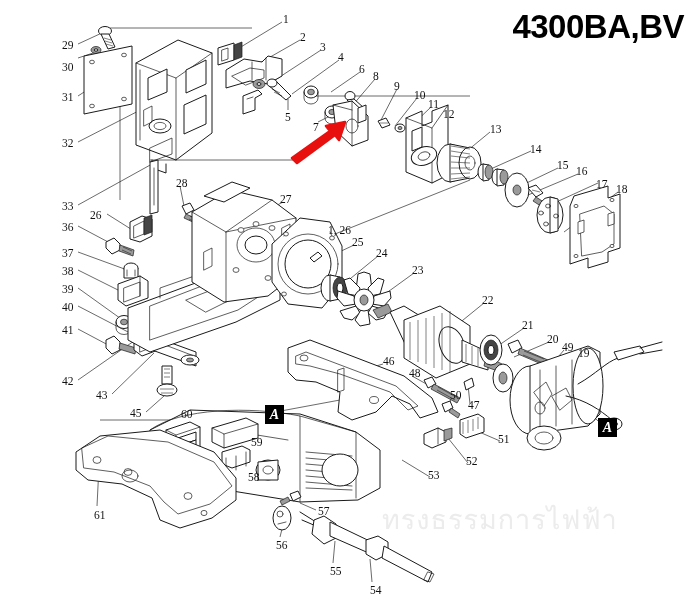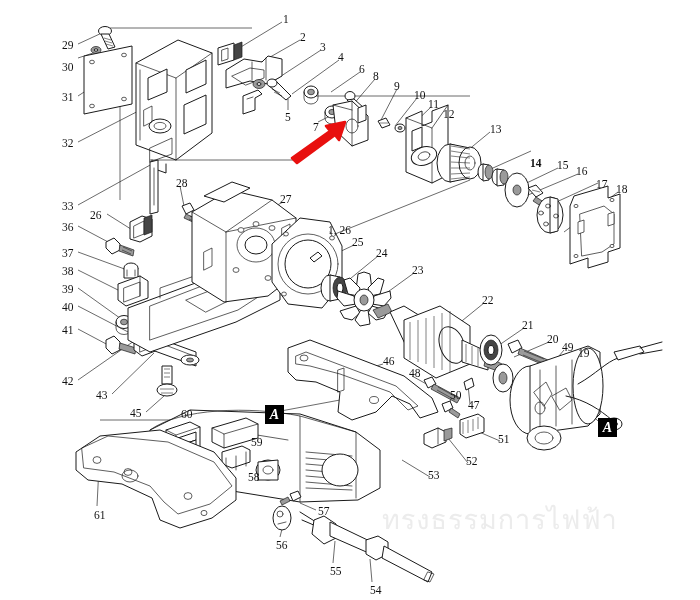--- a/index.html
+++ b/index.html
@@ -579,20 +579,21 @@
         <ellipse class="ot" cx="130" cy="476" rx="8" ry="6"></ellipse>
       </g>
     </g>
 
     <g>
       <path d="M292,158 L330,131 L326,126 L345,122 L339,140 L335,135 L297,163 Z" fill="#e8100f" stroke="#e8100f" stroke-width="2.6" stroke-linejoin="round"></path>
     </g>
 
   </svg>
 
+  <div id="title">4300BA,BV</div>
 
   <div id="wmark">ทรงธรรมการไฟฟ้า</div>
 
   <div id="markers">
       <div class="amark" style="left: 265px; top: 405px;">
         <span>A</span>
       </div>
       <div class="amark" style="left: 598px; top: 418px;">
         <span>A</span>
       </div>
@@ -605,21 +606,21 @@
       <div class="lbl" style="left: 338px; top: 52px;">4</div>
       <div class="lbl" style="left: 285px; top: 112px;">5</div>
       <div class="lbl" style="left: 359px; top: 64px;">6</div>
       <div class="lbl" style="left: 313px; top: 122px;">7</div>
       <div class="lbl" style="left: 373px; top: 71px;">8</div>
       <div class="lbl" style="left: 394px; top: 81px;">9</div>
       <div class="lbl" style="left: 414px; top: 90px;">10</div>
       <div class="lbl" style="left: 428px; top: 99px;">11</div>
       <div class="lbl" style="left: 443px; top: 109px;">12</div>
       <div class="lbl" style="left: 490px; top: 124px;">13</div>
-      <div class="lbl" style="left: 530px; top: 158px; font-weight: bold;">14</div>
+      <div class="lbl" style="left: 530px; top: 144px;">14</div>
       <div class="lbl" style="left: 557px; top: 160px;">15</div>
       <div class="lbl" style="left: 576px; top: 166px;">16</div>
       <div class="lbl" style="left: 596px; top: 179px;">17</div>
       <div class="lbl" style="left: 616px; top: 184px; text-align: right;">18</div>
       <div class="lbl" style="left: 578px; top: 348px;">19</div>
       <div class="lbl" style="left: 547px; top: 334px;">20</div>
       <div class="lbl" style="left: 522px; top: 320px;">21</div>
       <div class="lbl" style="left: 482px; top: 295px;">22</div>
       <div class="lbl" style="left: 412px; top: 265px;">23</div>
       <div class="lbl" style="left: 376px; top: 248px;">24</div>

